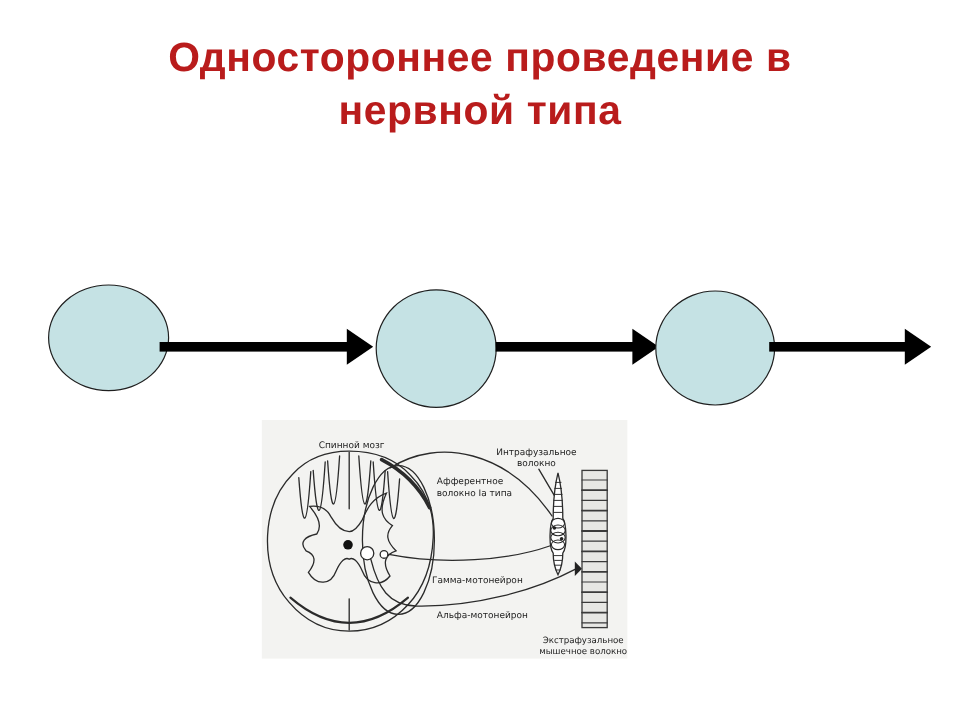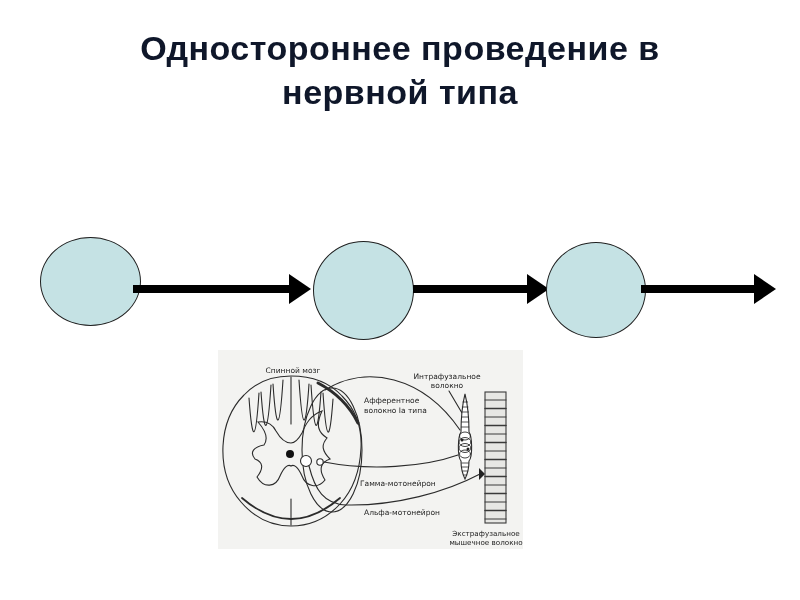--- a/index.html
+++ b/index.html
@@ -2,21 +2,21 @@
 <html><head>
 <meta charset="utf-8">
 <style>
   html,body{margin:0;padding:0;background:#ffffff;}
   .slide{
     position:relative;width:800px;height:600px;background:#ffffff;
     overflow:hidden;font-family:"Liberation Sans",sans-serif;
   }
   .title{
     position:absolute;left:0;right:0;top:26px;text-align:center;
-    color:#0f172a;font-weight:bold;font-size:34px;line-height:44px;
+    color:#b91c1c;font-weight:bold;font-size:34px;line-height:44px;
     letter-spacing:0.5px;
   }
   .neuron{
     position:absolute;border-radius:50%;
     background:#c5e2e4;border:1px solid #1f1f1f;box-sizing:border-box;
   }
   .neuron1{left:40px;top:237px;width:101px;height:89px;}
   .neuron2{left:313px;top:241px;width:101px;height:99px;}
   .neuron3{left:546px;top:242px;width:100px;height:96px;}
   .arrow{position:absolute;height:30px;}

